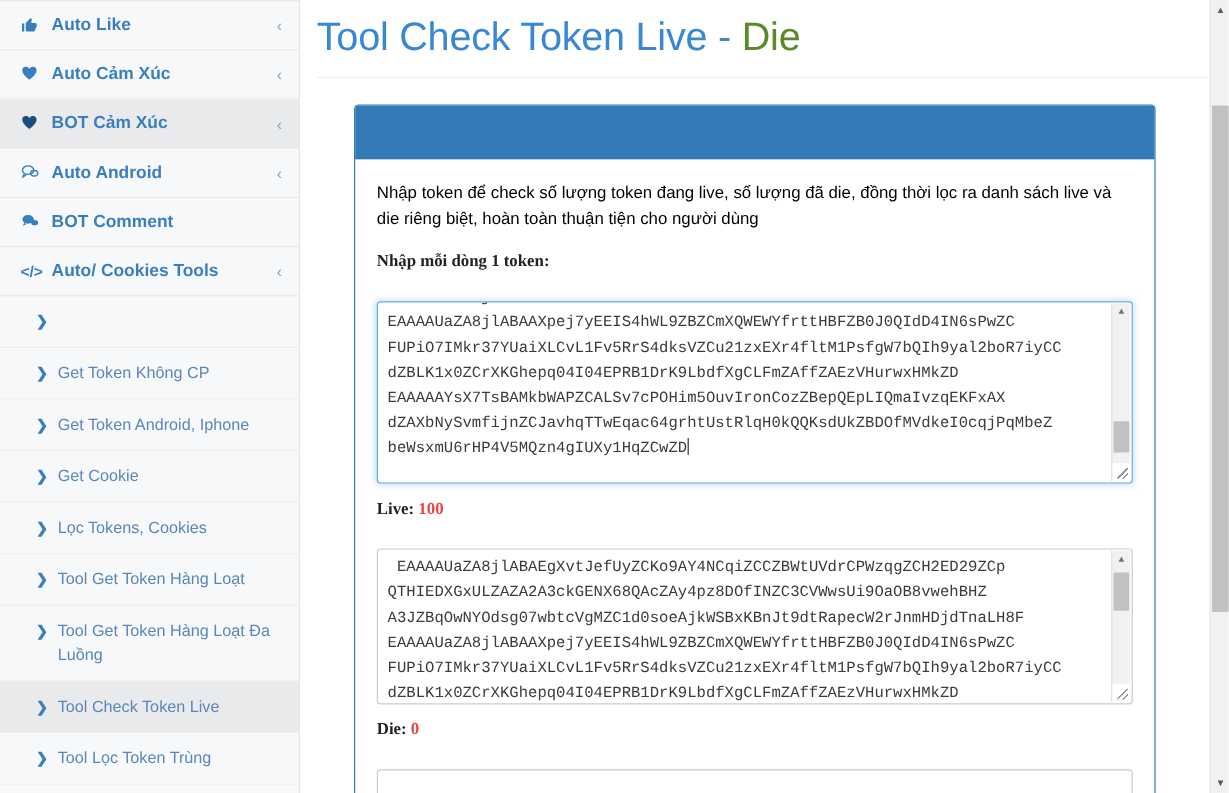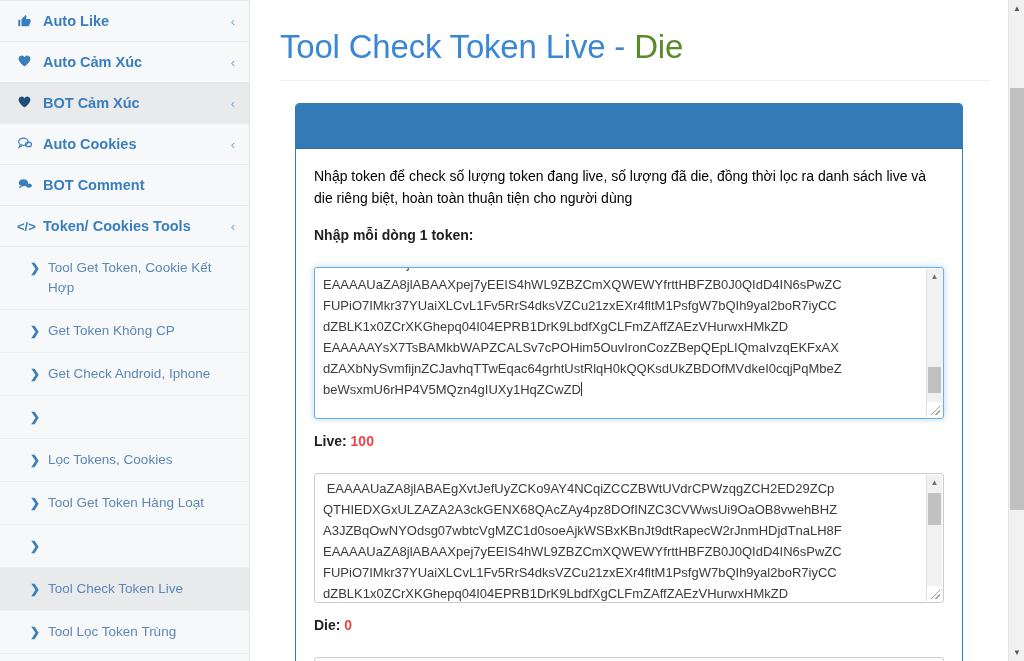--- a/index.html
+++ b/index.html
@@ -95,21 +95,21 @@
     height: 661px;
     padding: 0 0 0 0;
     position: relative;
     background: #ffffff;
     overflow: hidden;
   }
   .main-inner {
     padding: 0 18px 0 14px;
   }
   #page-title {
-    margin: 16px;
+    margin: 0;
     padding: 12px 0 14px 0;
     font-size: 33px;
     font-weight: normal;
     color: #3a87d4;
     letter-spacing: -0.2px;
     border-bottom: 1px solid #eeeeee;
     white-space: nowrap;
   }
   #page-title .sep { color: #4c82c3; }
   #page-title .die-word { color: #5b8a2b; }
@@ -137,30 +137,31 @@
     font-size: 14px;
     line-height: 22px;
     margin: 0 0 18px 0;
   }
   .field-label {
     font-size: 14px;
     font-weight: bold;
     color: #222222;
     margin: 12px 0 5px 0;
     display: block;
+    font-family: Liberation Serif, serif;
   }
   .field-label .count-red { color: #ef4444; font-weight: bold; }
 
   .ta-wrap { position: relative; margin-bottom: 14px; }
   .ta {
     width: 100%;
     border: 1px solid #cccccc;
     border-radius: 3px;
     background: #ffffff;
-    font-family: Liberation Sans, sans-serif;
+    font-family: Liberation Mono, monospace;
     font-size: 13px;
     line-height: 21px;
     color: #3b3b3b;
     padding: 6px 22px 6px 24px;
     overflow: hidden;
     position: relative;
     word-break: break-all;
     white-space: normal;
     margin-top: 24px;
   }
@@ -302,67 +303,68 @@
     </div>
 
     <div class="nav-item">
       <span class="ni-icon">
         <svg width="16" height="14" viewBox="0 0 18 16" fill="none" stroke="#3a7fbd" stroke-width="1.3">
           <ellipse cx="7.2" cy="6.6" rx="5.4" ry="4.1"></ellipse>
           <path d="M3.4 10.2 2.2 13l3.2-1.9"></path>
           <ellipse cx="13" cy="9.6" rx="3.4" ry="2.6"></ellipse>
         </svg>
       </span>
-      <span class="ni-label">Auto Cookies</span>
+      <span class="ni-label">Auto Android</span>
       <span class="ni-caret">‹</span>
     </div>
 
     <div class="nav-item">
       <span class="ni-icon">
         <svg width="16" height="14" viewBox="0 0 18 16" fill="#3a7fbd">
           <ellipse cx="7.2" cy="6.6" rx="5.4" ry="4.1"></ellipse>
           <path d="M3.4 9.8 2.2 13l3.6-2z"></path>
           <ellipse cx="13.4" cy="9.8" rx="3.3" ry="2.5"></ellipse>
         </svg>
       </span>
       <span class="ni-label">BOT Comment</span>
       <span class="ni-caret"></span>
     </div>
 
     <div class="nav-item">
       <span class="ni-icon" style="font-size:13px;font-weight:bold;">&lt;/&gt;</span>
-      <span class="ni-label">Token/ Cookies Tools</span>
+      <span class="ni-label">Auto/ Cookies Tools</span>
       <span class="ni-caret">‹</span>
     </div>
 
     <div class="sub-item">
       <span class="si-chevron">❯</span>
-      <span class="si-label">Tool Get Token, Cookie Kết Hợp</span>
     </div>
     <div class="sub-item">
       <span class="si-chevron">❯</span>
       <span class="si-label">Get Token Không CP</span>
     </div>
     <div class="sub-item">
       <span class="si-chevron">❯</span>
-      <span class="si-label">Get Check Android, Iphone</span>
-    </div>
-    <div class="sub-item">
-      <span class="si-chevron">❯</span>
+      <span class="si-label">Get Token Android, Iphone</span>
+    </div>
+    <div class="sub-item">
+      <span class="si-chevron">❯</span>
+      <span class="si-label">Get Cookie</span>
     </div>
     <div class="sub-item">
       <span class="si-chevron">❯</span>
       <span class="si-label">Lọc Tokens, Cookies</span>
     </div>
     <div class="sub-item">
       <span class="si-chevron">❯</span>
       <span class="si-label">Tool Get Token Hàng Loạt</span>
     </div>
     <div class="sub-item">
       <span class="si-chevron">❯</span>
+      <span class="si-label">Tool Get Token Hàng Loạt Đa Luồng</span>
     </div>
     <div class="sub-item active">
       <span class="si-chevron">❯</span>
       <span class="si-label">Tool Check Token Live</span>
     </div>
     <div class="sub-item">
       <span class="si-chevron">❯</span>
       <span class="si-label">Tool Lọc Token Trùng</span>
     </div>
   </nav>

